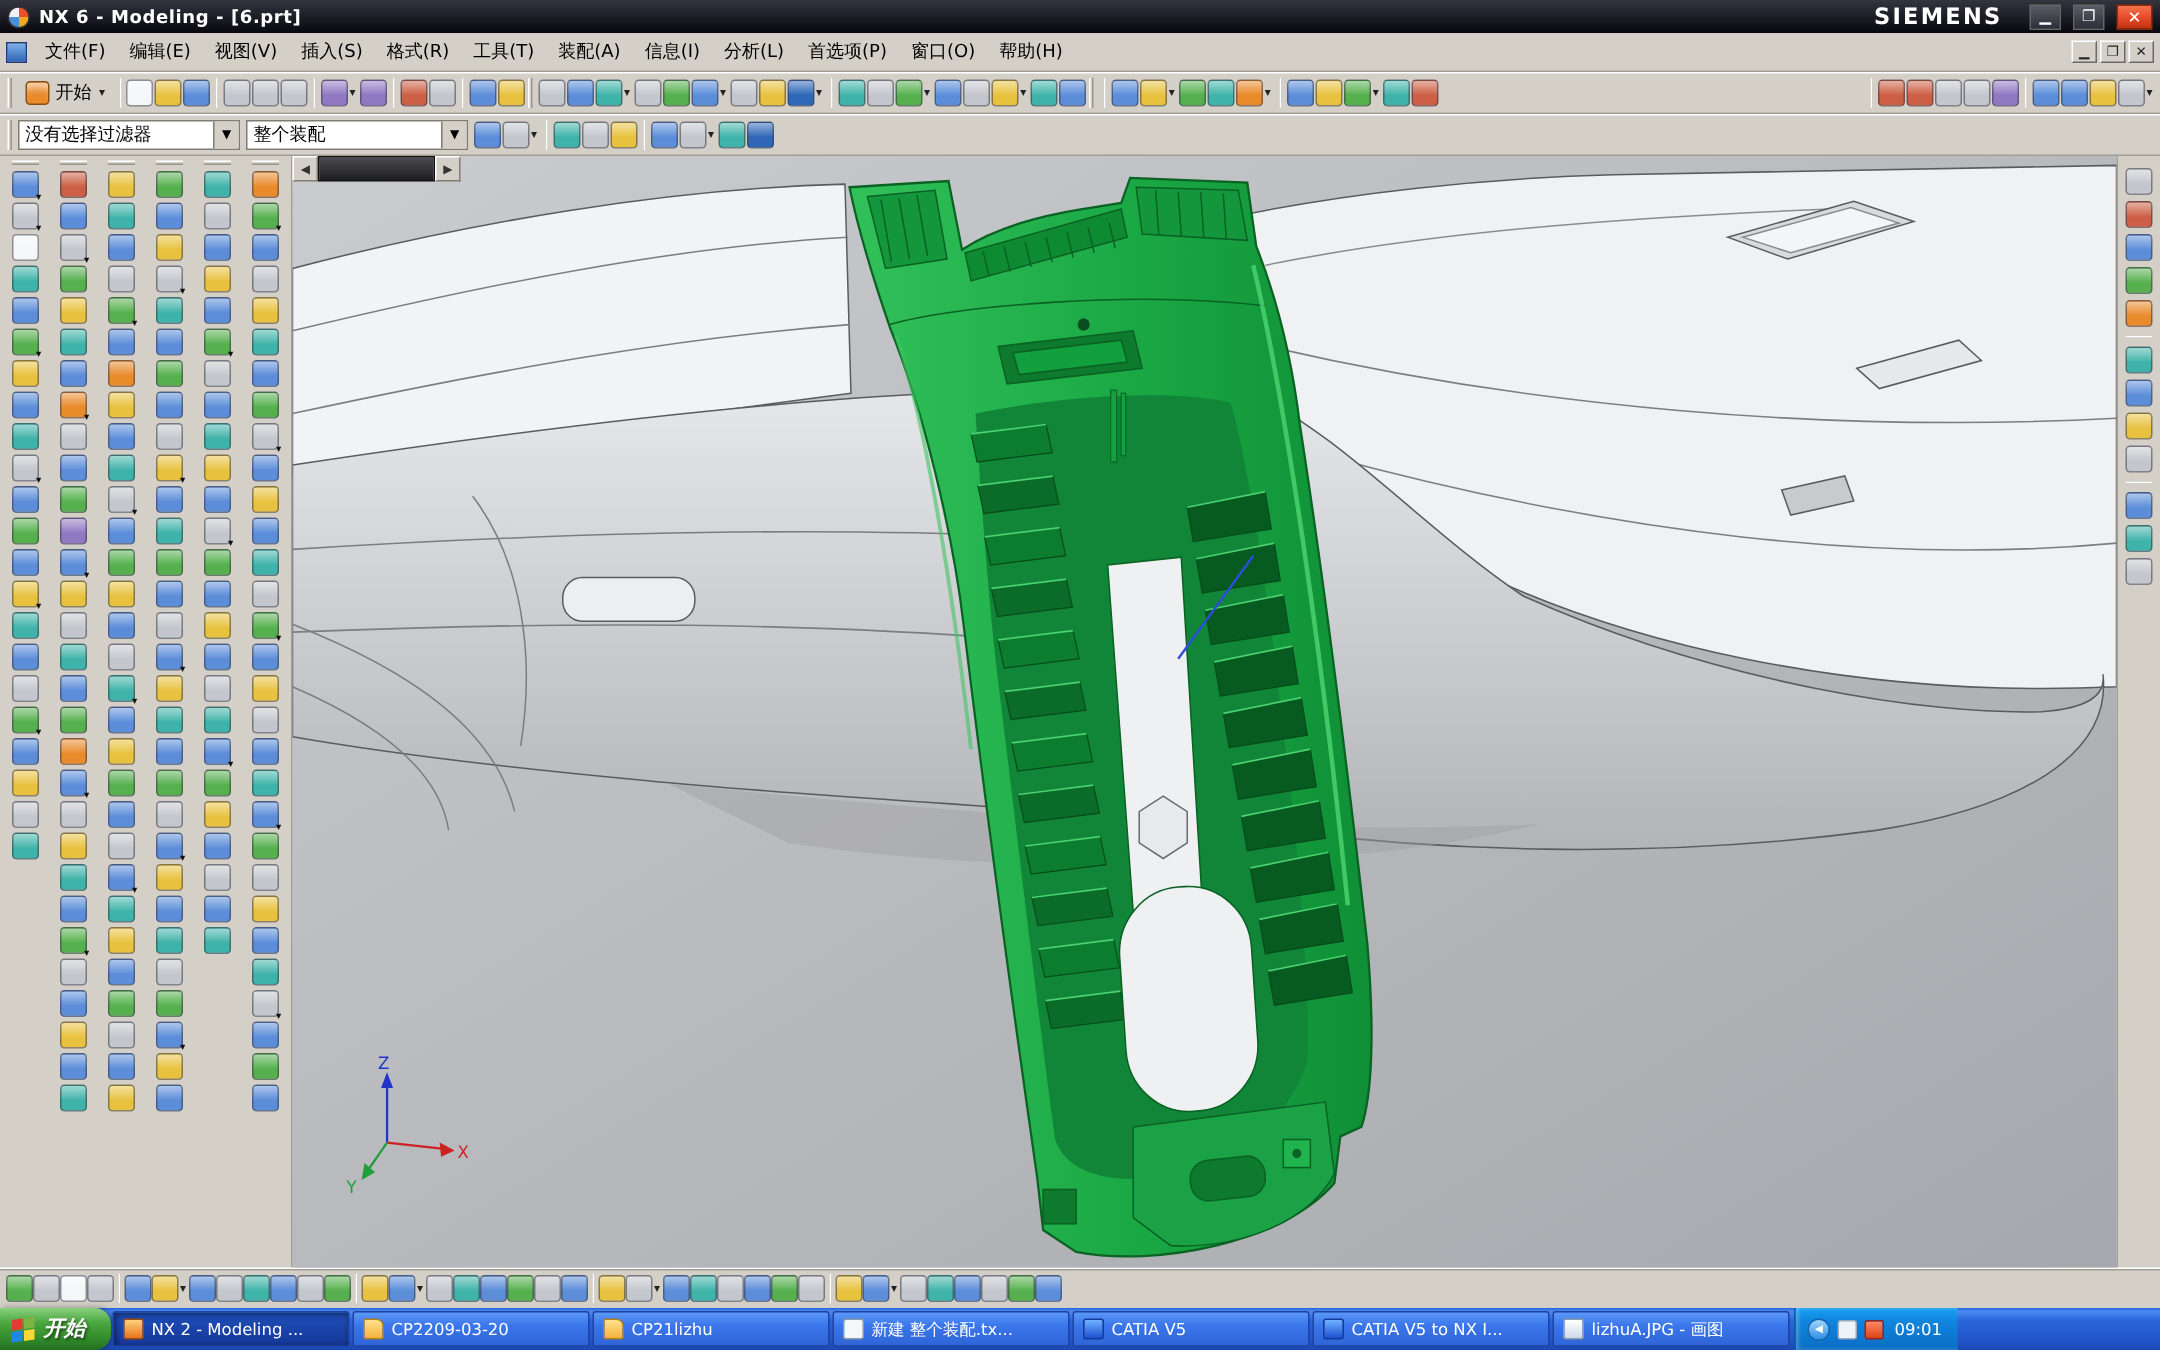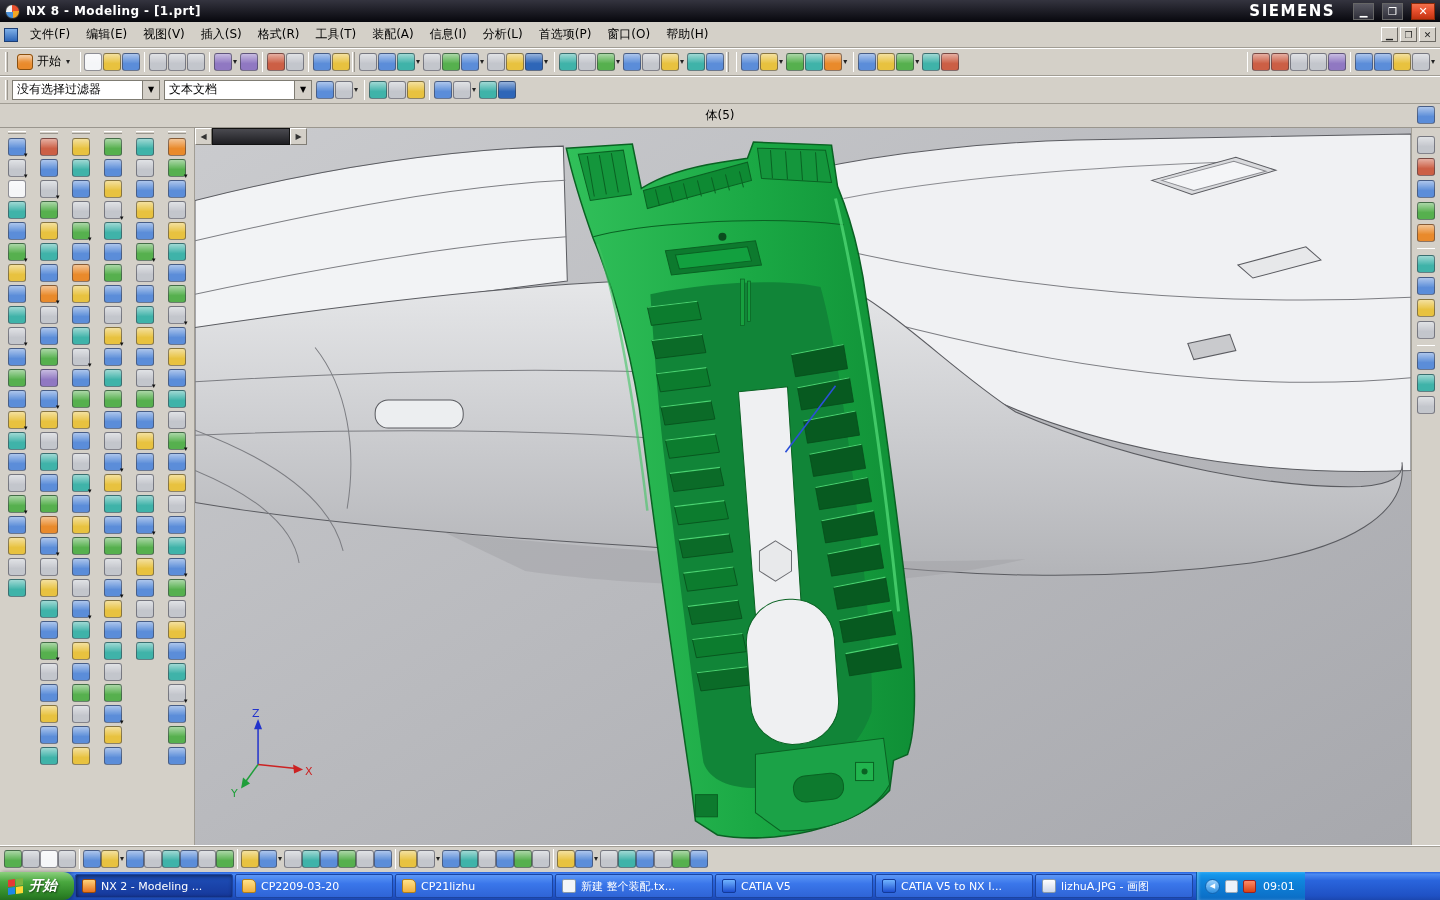--- a/index.html
+++ b/index.html
@@ -89,21 +89,21 @@
   .tray-ic2{width:13px;height:13px;background:linear-gradient(#ff8a65,#d84315);border-radius:2px;border:1px solid #922;}
   .tray-time{font-size:11px;margin-left:2px;}
 </style>
 </head>
 <body>
 
 <div id="app">
 
   <div class="titlebar">
     <span class="nx-logo"></span>
-    <span class="title">NX 8 - Modeling - [1.prt]</span>
+    <span class="title">NX 6 - Modeling - [6.prt]</span>
     <span class="brand">SIEMENS</span>
     <span class="wbtn">▁</span>
     <span class="wbtn">❐</span>
     <span class="wbtn close">✕</span>
   </div>
 
   <div class="menubar">
     <span class="mdi-icon"></span>
     <span class="menu-item">文件(F)</span>
     <span class="menu-item">编辑(E)</span>
@@ -308,21 +308,21 @@
       </span>
   </div>
 
   <div class="toolbar">
     <span class="grip"></span>
     <span class="combo">
       <span class="combo-text">没有选择过滤器</span>
       <span class="combo-btn">▼</span>
     </span>
     <span class="combo">
-      <span class="combo-text">文本文档</span>
+      <span class="combo-text">整个装配</span>
       <span class="combo-btn">▼</span>
     </span>
     <span class="strip">
         <span class="tslot">
           <span class="ticon" style="background-color: rgb(91, 141, 217);"></span>
         </span>
         <span class="tslot">
           <span class="ticon" style="background-color: rgb(195, 198, 204);"></span>
           <i class="tdrop">▾</i>
         </span>
@@ -346,26 +346,20 @@
         </span>
         <span class="tslot">
           <span class="ticon" style="background-color: rgb(63, 179, 169);"></span>
         </span>
         <span class="tslot">
           <span class="ticon" style="background-color: rgb(46, 102, 184);"></span>
         </span>
       </span>
   </div>
 
-  <div class="infobar">
-    <span class="info-msg">体(5)</span>
-    <span class="info-right">
-      <span class="ticon" style="background-color:#5b8dd9"></span>
-    </span>
-  </div>
 
   <div class="main">
 
     <div class="left-palette">
       <div class="pcol vrt">
           <span class="col-grip"></span>
           <span class="tslot">
             <span class="ticon" style="background-color: rgb(91, 141, 217);"></span>
             <i class="tdrop-corner">▾</i>
           </span>

